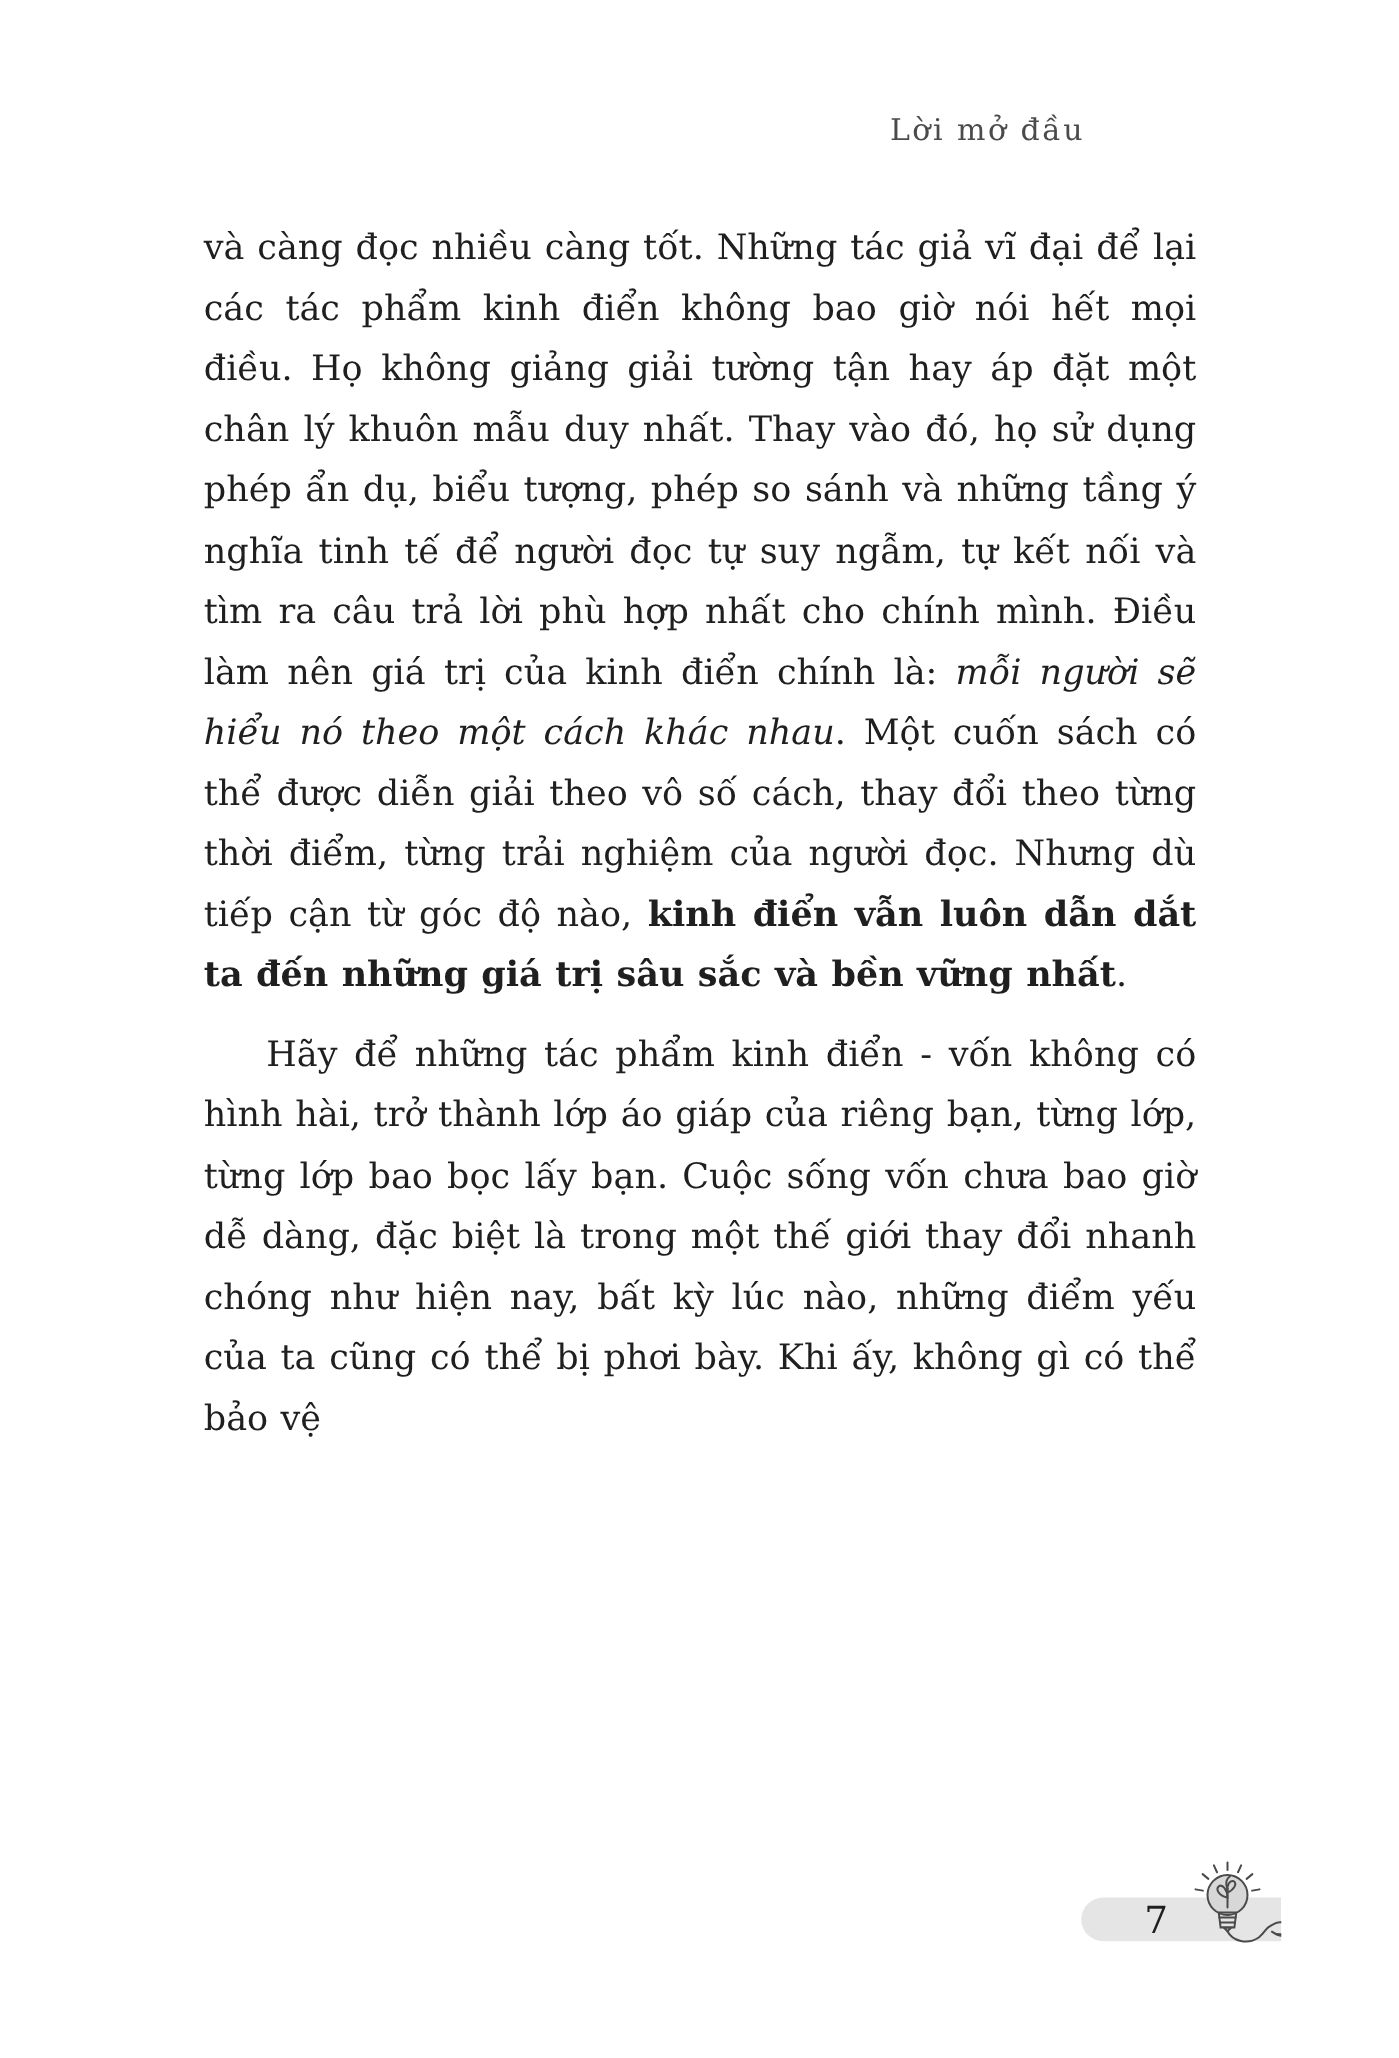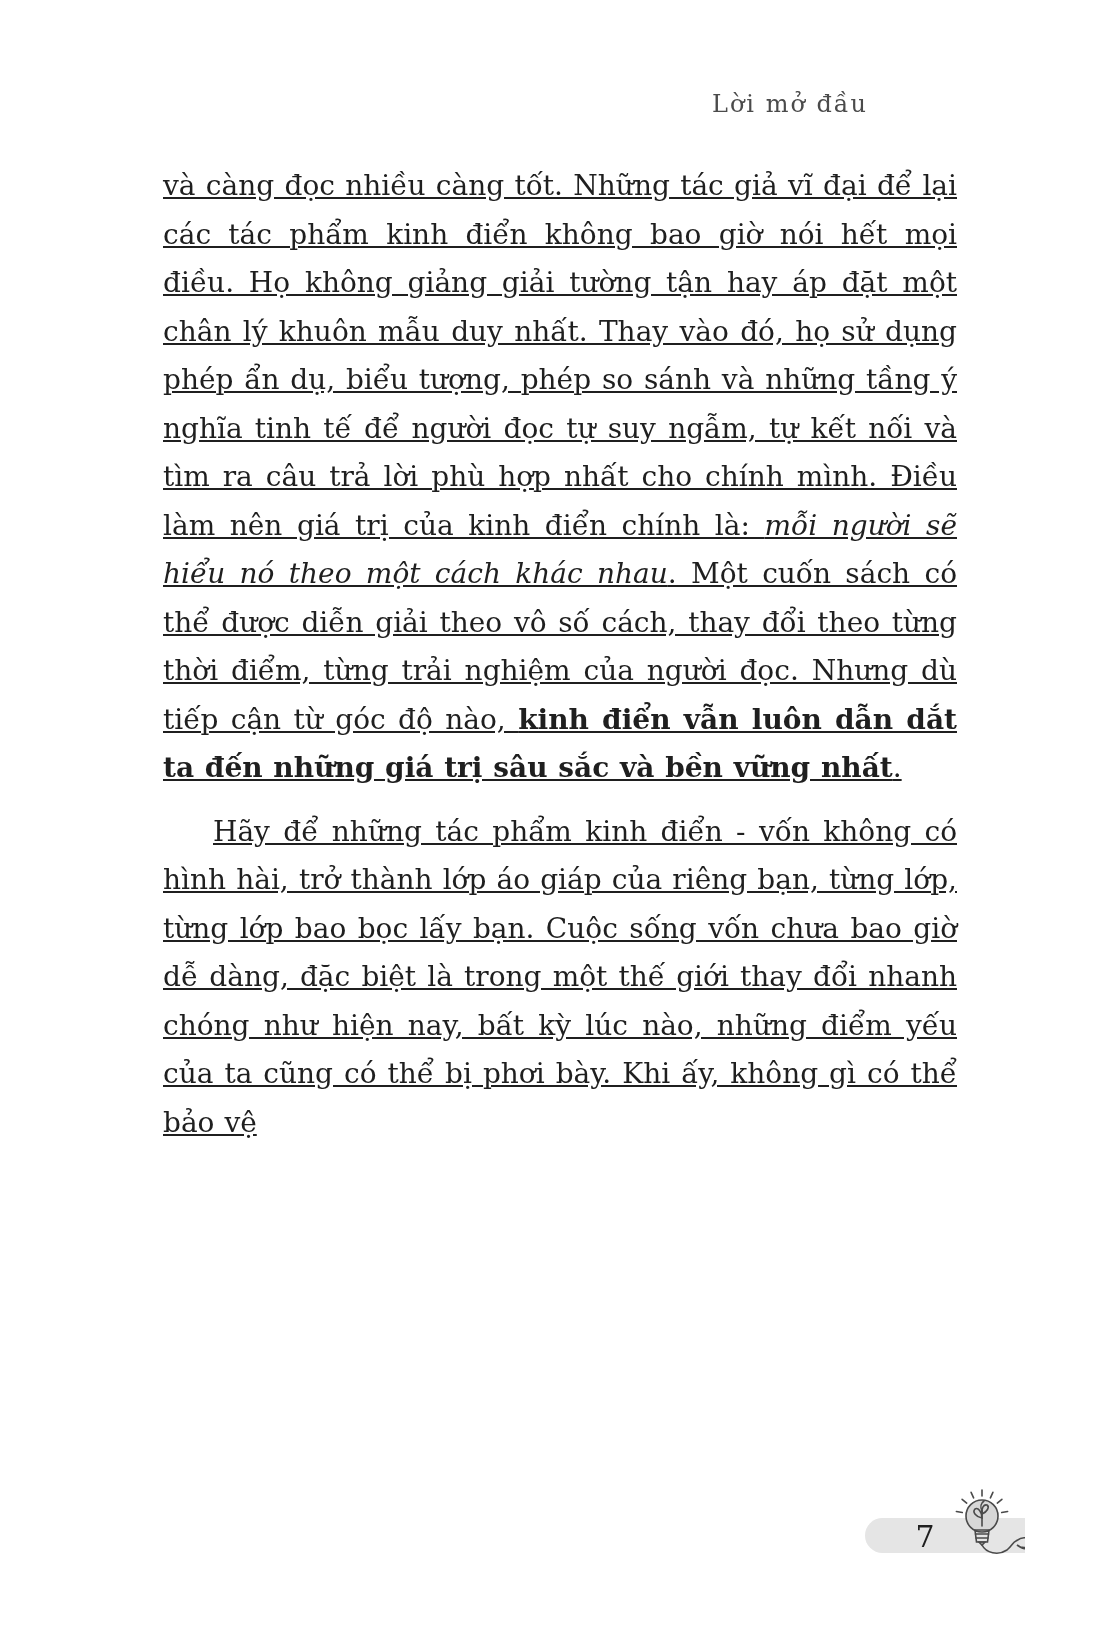--- a/index.html
+++ b/index.html
@@ -22,21 +22,21 @@
   .content{
     position:absolute;
     left:163px;top:162px;
     width:794px;
     text-align:justify;
     font-size:28px;
     line-height:48.5px;
     color:var(--text-color,#1f1f1f);
     word-spacing:1px;
   }
-  .content p{margin:0 0 15px 0;text-decoration:underline;}
+  .content p{margin:12px 0 15px 0;}
   .content p.indent{text-indent:50px;}
   .run-normal{font-style:normal;font-weight:normal;}
   .run-italic{font-style:italic;}
   .run-bold{font-weight:bold;}
   .footer-pill{
     position:absolute;
     left:865px;top:1518px;right:0;
     height:35px;
     background:var(--pill-color,#e5e5e5);
     border-radius:18px 0 0 18px;

